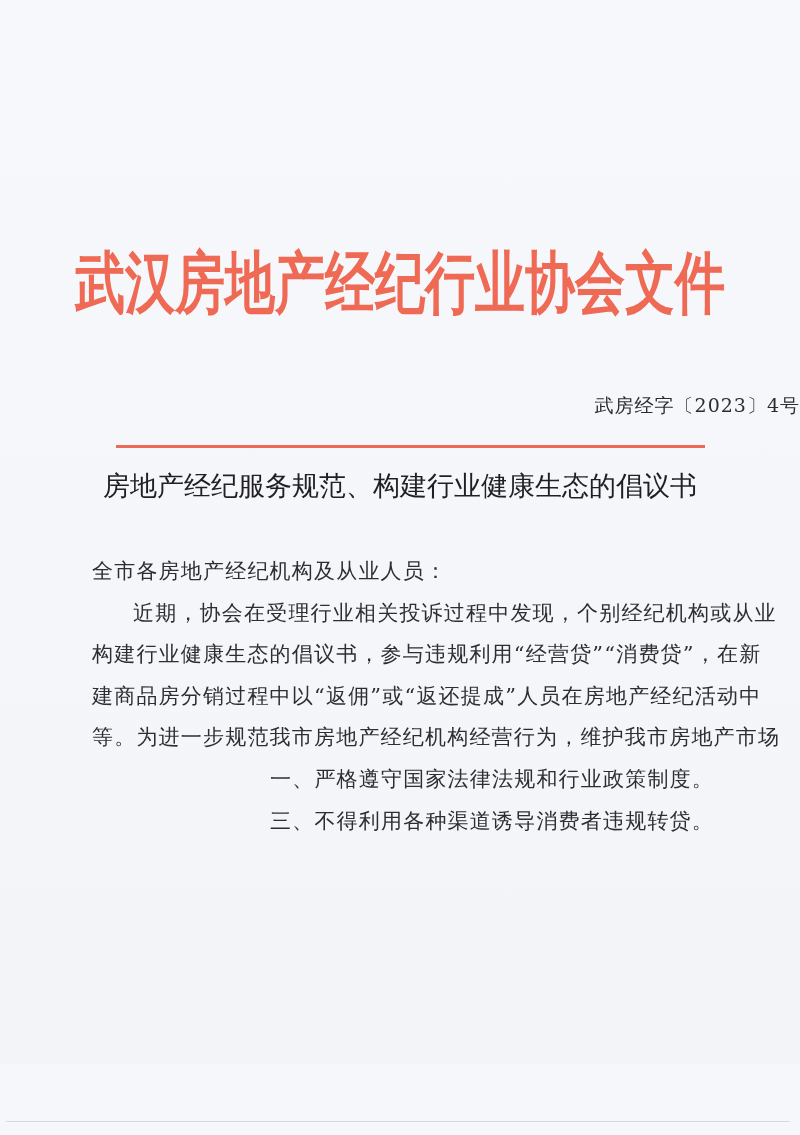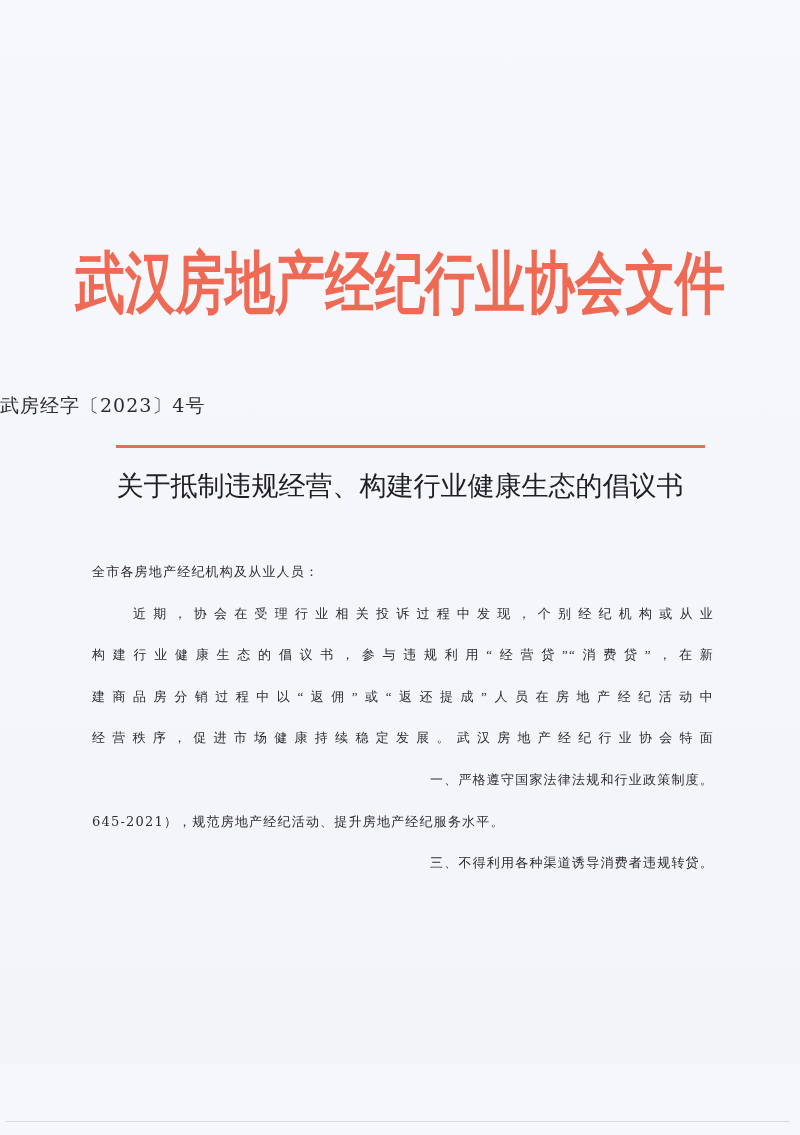--- a/index.html
+++ b/index.html
@@ -32,21 +32,21 @@
       line-height: 90px;
       color: #ef6a55;
       letter-spacing: 0px;
       transform: scaleY(1.35);
       transform-origin: center;
     }
     .doc-number {
       position: absolute;
       left: 0; width: 800px;
       top: 391px;
-      text-align: left;
+      text-align: right;
       font-size: 19px;
       line-height: 28px;
       color: #2c2c30;
       letter-spacing: 1px;
     }
     .red-rule {
       position: absolute;
       left: 116px;
       width: 589px;
       top: 445px;
@@ -62,65 +62,63 @@
       font-size: 27px;
       line-height: 40px;
       color: #1f1f24;
       letter-spacing: 0px;
     }
     .body-text {
       position: absolute;
       left: 92px;
       width: 622px;
       top: 551px;
-      font-size: 13px;
+      font-size: 21px;
       color: #2d2d33;
     }
     .line {
       height: 41.6px;
       line-height: 41.6px;
       white-space: nowrap;
       letter-spacing: 1.2px;
     }
     .indent { padding-left: 41px; text-align: right; }
     .justify {
       text-align: justify;
       text-align-last: justify;
-      font-family: Liberation Serif, serif;
     }
     .bottom-edge {
       position: absolute;
       left: 6px; right: 10px;
       top: 1121px;
       height: 1px;
       background: #d8dae0;
     }
   </style>
 </head>
 <body>
 
 <div class="page">
 
   <div class="header-title">武汉房地产经纪行业协会文件</div>
 
   <div class="doc-number">武房经字〔2023〕4号</div>
 
   <div class="red-rule"></div>
 
-  <div class="doc-title">关于抵制违规经营、构建行业健康生态的倡议书</div>
+  <div class="doc-title">房地产经纪服务规范、构建行业健康生态的倡议书</div>
 
   <div class="body-text">
     <div class="line">全市各房地产经纪机构及从业人员：</div>
 
     <div class="line indent justify">近期，协会在受理行业相关投诉过程中发现，个别经纪机构或从业</div>
     <div class="line justify">构建行业健康生态的倡议书，参与违规利用“经营贷”“消费贷”，在新</div>
     <div class="line justify">建商品房分销过程中以“返佣”或“返还提成”人员在房地产经纪活动中</div>
-    <div class="line justify">经营秩序，促进市场健康持续稳定发展。武汉房地产经纪行业协会特面</div>
+    <div class="line justify">等。为进一步规范我市房地产经纪机构经营行为，维护我市房地产市场</div>
 
     <div class="line indent">一、严格遵守国家法律法规和行业政策制度。</div>
 
-    <div class="line">645-2021），规范房地产经纪活动、提升房地产经纪服务水平。</div>
 
     <div class="line indent">三、不得利用各种渠道诱导消费者违规转贷。</div>
   </div>
 
   <div class="bottom-edge"></div>
 </div>
 
 </body></html>

